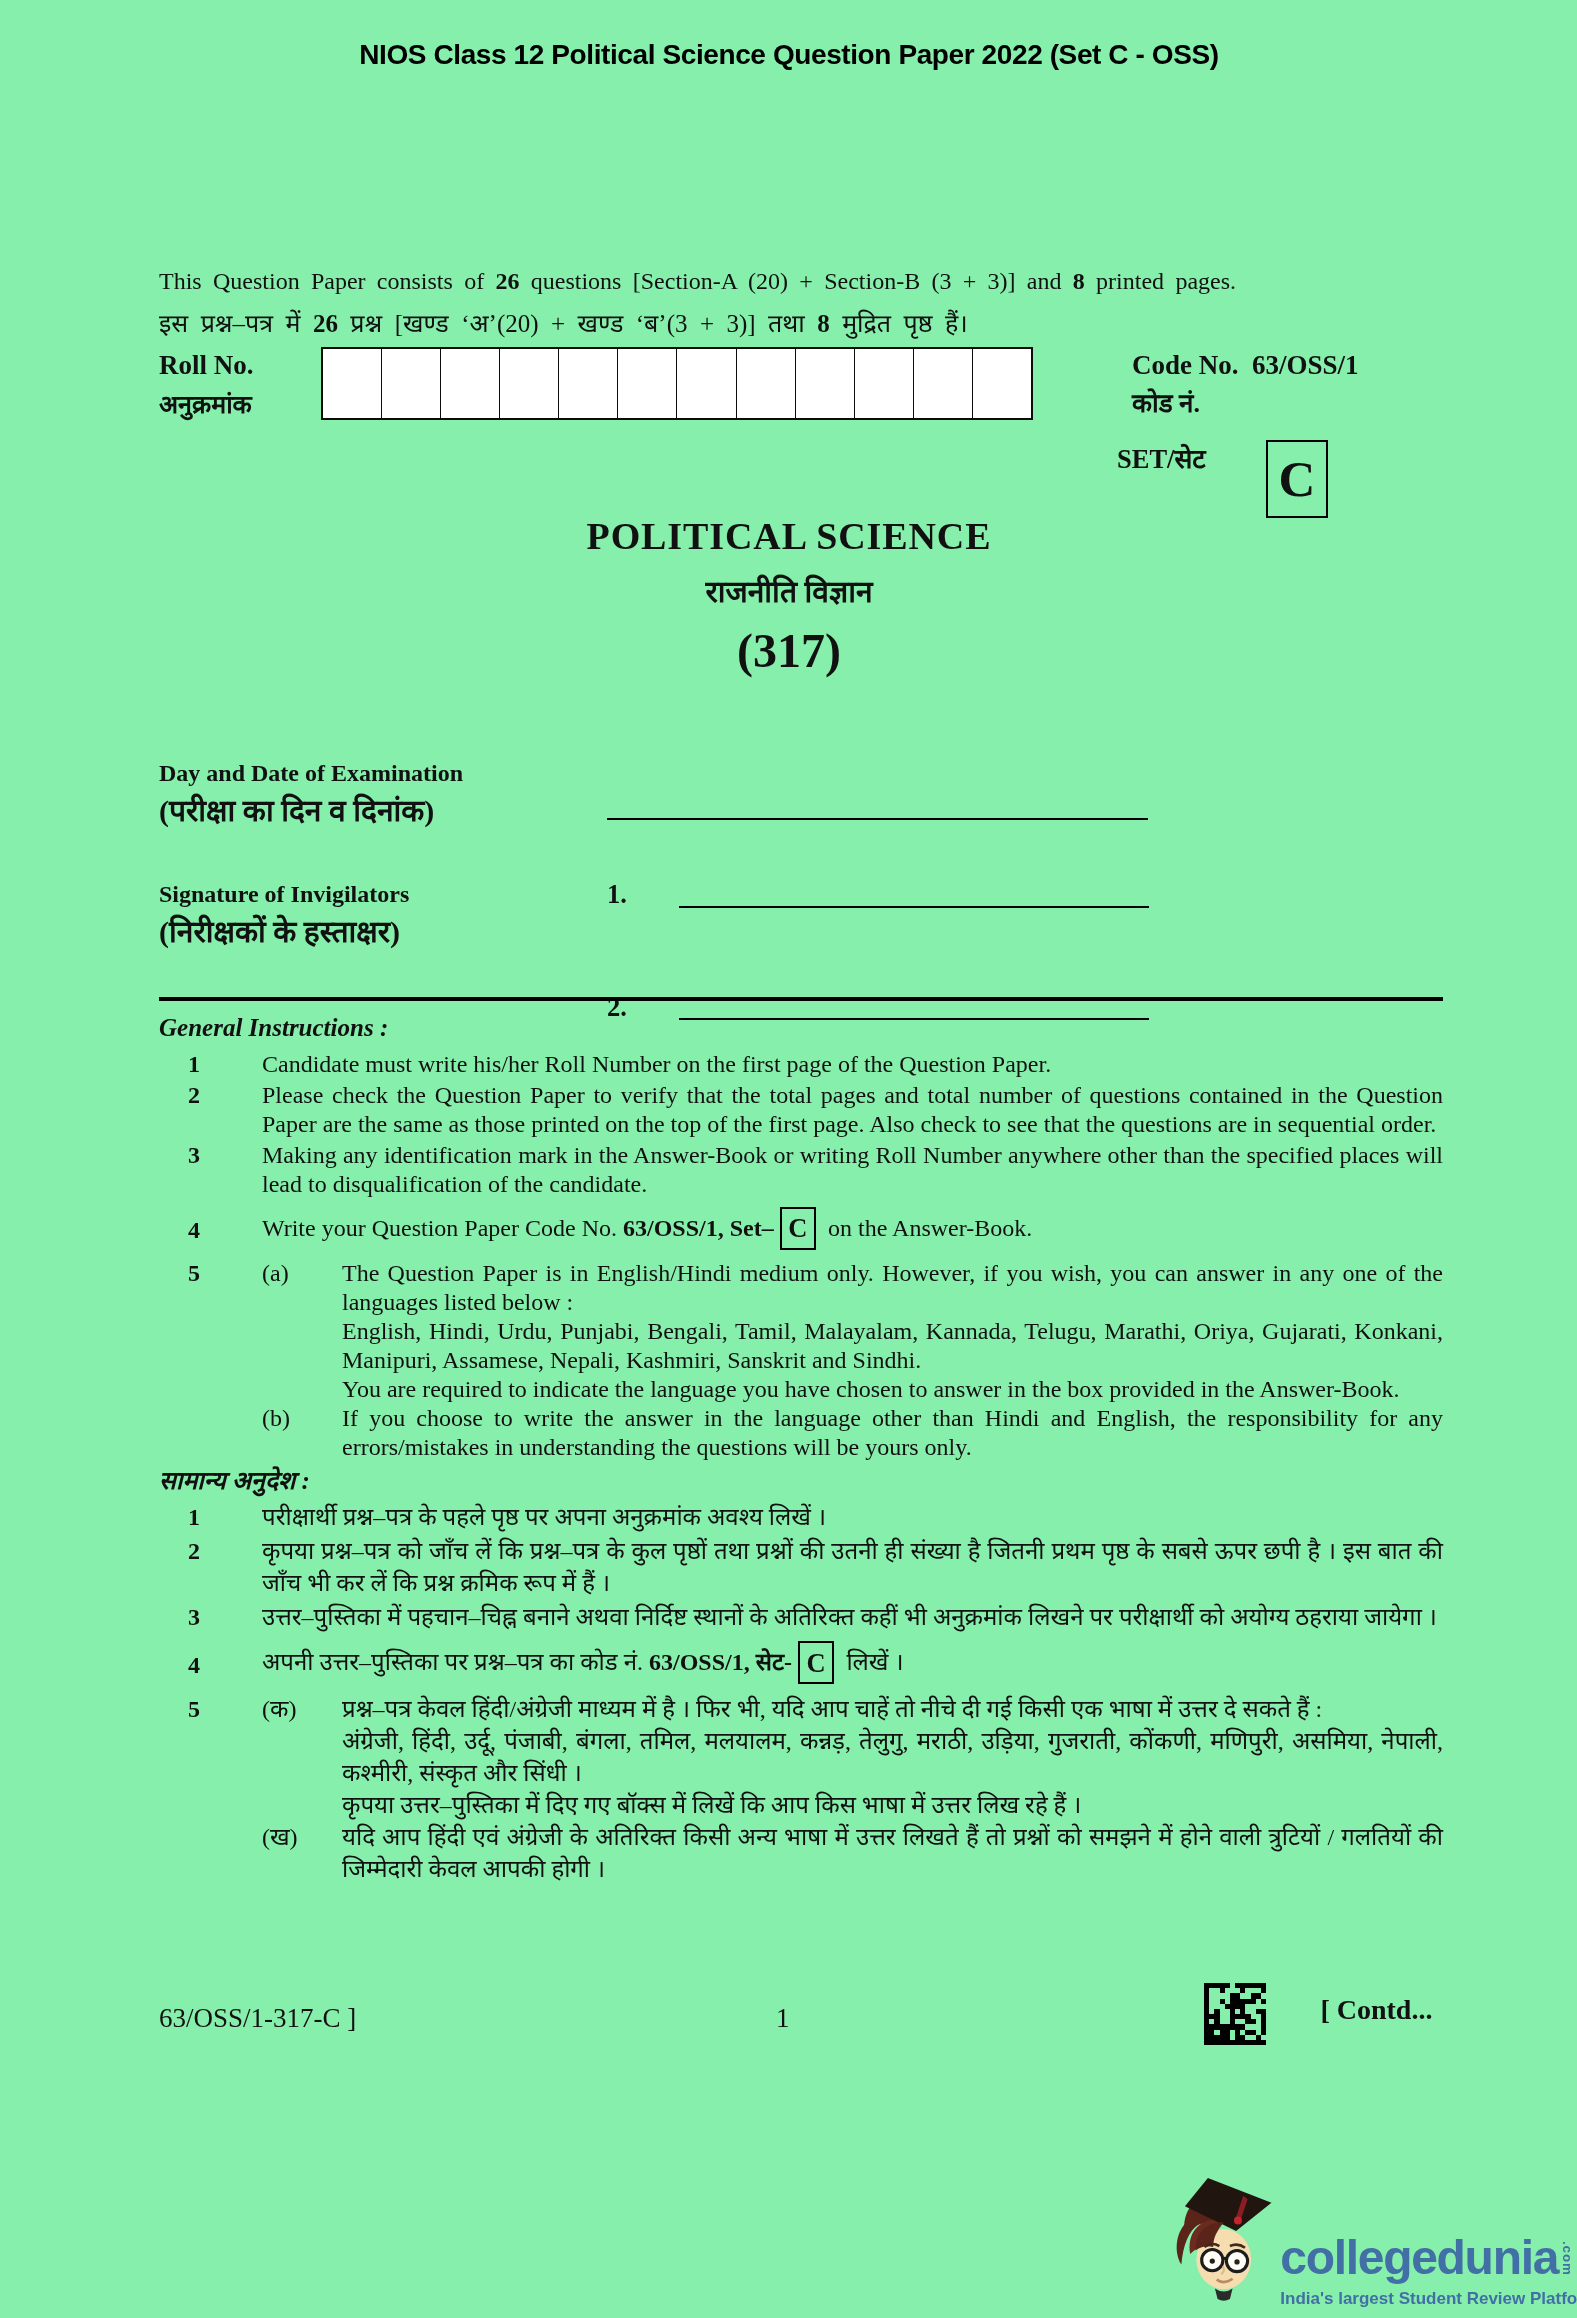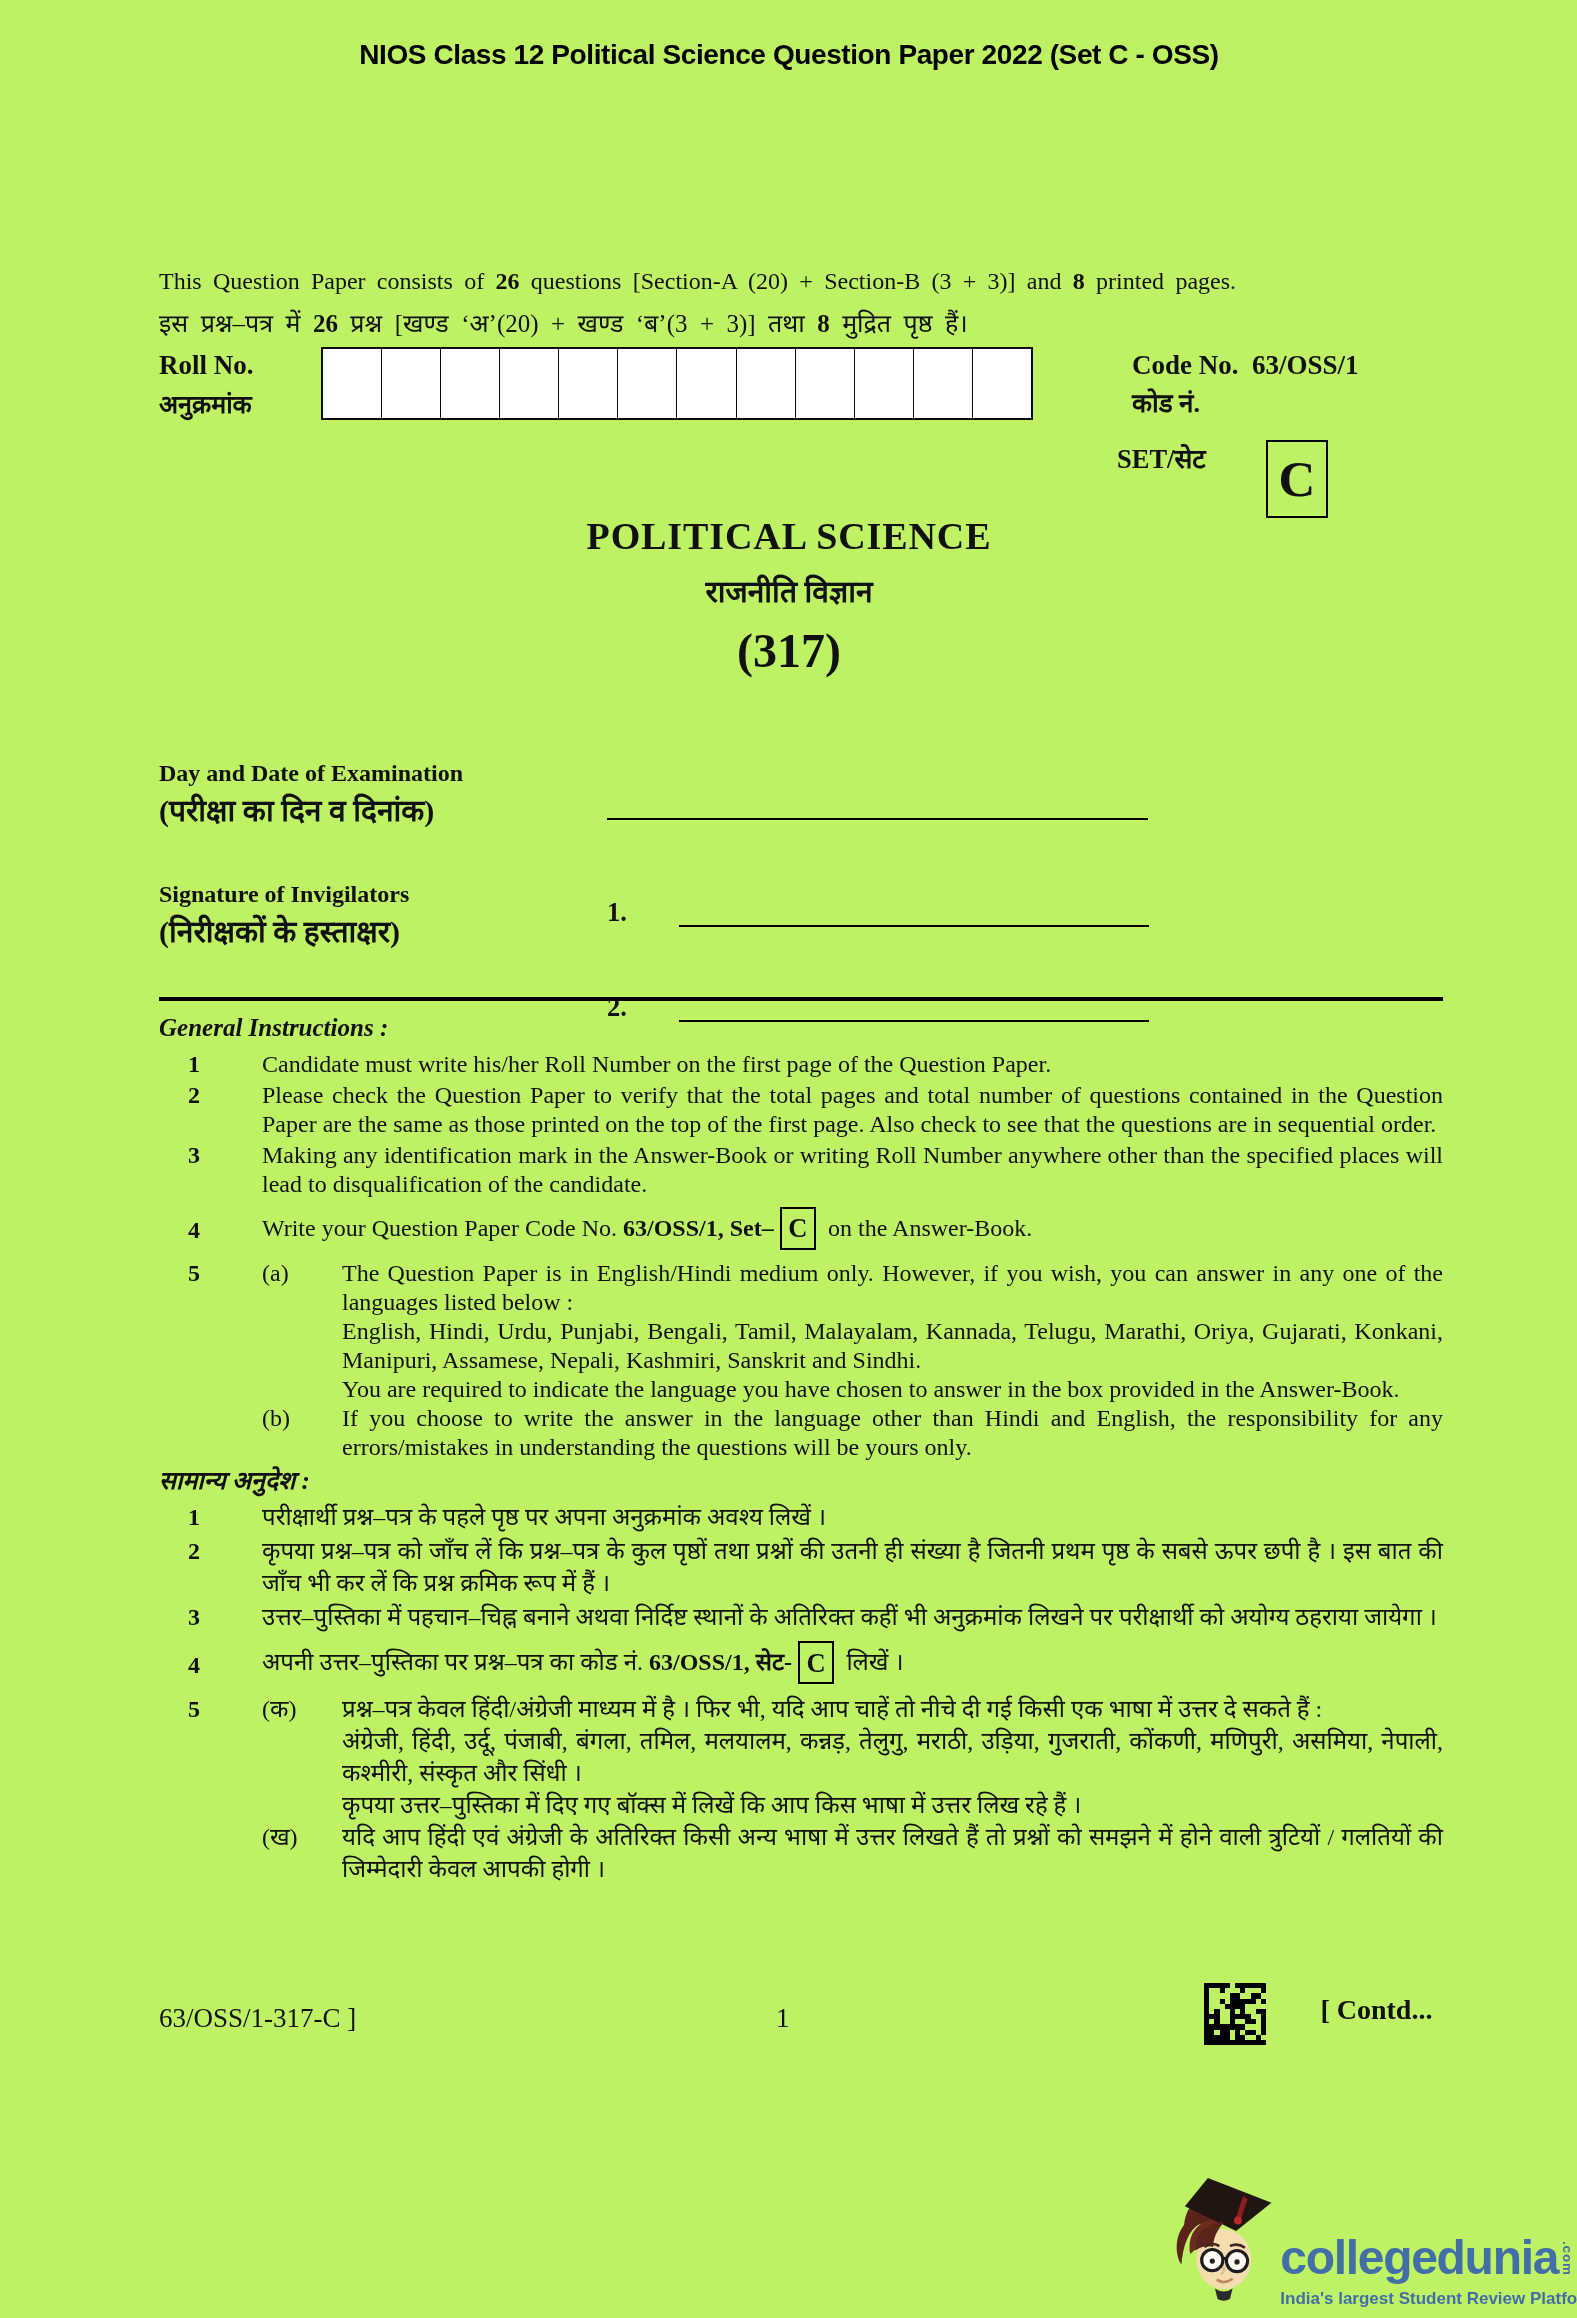--- a/index.html
+++ b/index.html
@@ -1,17 +1,17 @@
 <!DOCTYPE html>
 <html style="--brand: #426fa5;font-size:14px"><head>
 <meta charset="utf-8">
 <style>
   html,body{margin:0;padding:0;background:#ffffff;}
   .page{
-    position:relative;width:1578px;height:2319px;background:#bef264;
+    position:relative;width:1578px;height:2319px;background:#86efac;
     font-family:"Liberation Serif",serif;color:#111;overflow:hidden;
   }
   .abs{position:absolute;}
   
   .top-title{top:39px;left:0;width:100%;text-align:center;
     font-family:"Liberation Sans",sans-serif;font-weight:bold;font-size:28px;
     letter-spacing:-0.4px;color:#000;}
   
   .s-intro{top:268px;left:159px;width:1284px;}
   .intro-en{font-size:24px;word-spacing:5.3px;white-space:nowrap;}
@@ -39,21 +39,21 @@
   .t-hi{font-size:30px;font-weight:bold;margin-top:12.4px;}
   .t-code{font-size:48px;font-weight:bold;margin-top:11.5px;}
   
   .s-daydate{top:758px;left:159px;width:1284px;display:flex;}
   .dd-label{flex:0 0 448px;}
   .dd-en{font-weight:bold;font-size:24px;line-height:30px;}
   .dd-hi{font-weight:bold;font-size:30px;line-height:28px;margin-top:8.8px;}
   .fill-line{border-bottom:2.7px solid #000;height:0;}
   .dd-line{width:541px;align-self:flex-end;margin-bottom:5.3px;}
   .s-sign{top:879px;left:159px;width:1284px;}
-  .sg-row{display:flex;align-items:center;}
+  .sg-row{display:flex;align-items:flex-start;}
   .sg-label{flex:0 0 448px;}
   .sg-num{flex:0 0 72px;font-size:26.5px;font-weight:bold;}
   .sg-line{width:470px;margin-top:26.5px;}
   .sg-row2{margin-top:46px;}
   .sp{flex:0 0 448px;}
   
   .s-rule{top:997px;left:159px;width:1284px;border-top:4.4px solid #000;}
   
   .s-instr{top:1013px;left:159px;width:1284px;}
   .gi-head{font-weight:bold;font-style:italic;font-size:25px;line-height:30px;margin-bottom:7px;}

